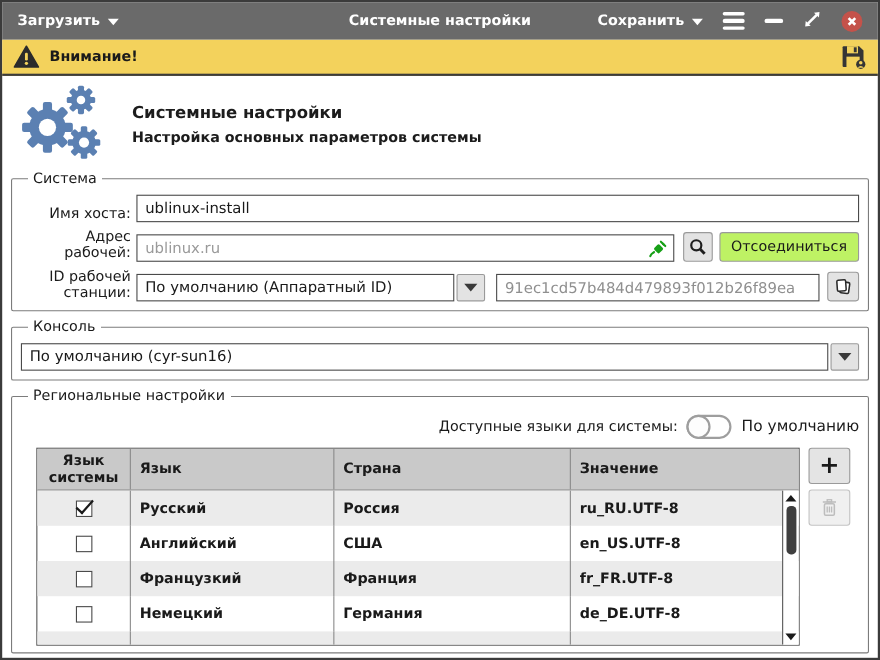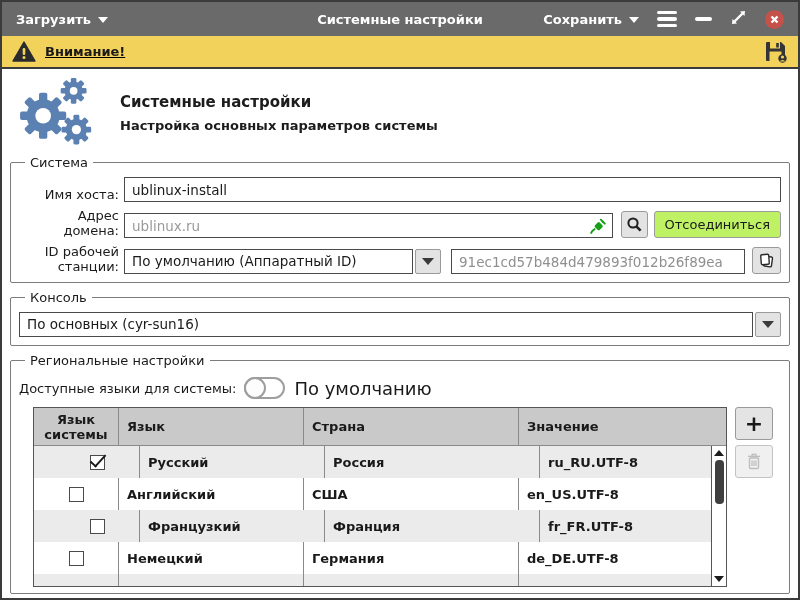--- a/index.html
+++ b/index.html
@@ -22,21 +22,21 @@
               font-size:13px; font-weight:bold; color:#fff; }
   .hamburger { display:flex; flex-direction:column; gap:3px; }
   .hamburger span { width:20px; height:3.5px; background:#fff; border-radius:2px; }
   .min-bar { width:17px; height:3.5px; background:#fff; border-radius:2px; }
   .close-btn { width:19px; height:19px; border-radius:50%; background:#c4524a;
                display:flex; align-items:center; justify-content:center; }
   .close-btn svg { display:block; }
 
   
   .alertbar { height:33px; background:#f3d25c; border-bottom:2px solid #3b3b3b;
-              display:flex; align-items:center; padding:0 10px; flex:0 0 auto;text-decoration:underline; }
+              display:flex; align-items:center; padding:0 10px; flex:0 0 auto; }
   .alert-text { font-size:13px; font-weight:bold; color:#1a1a1a; margin-left:9px; }
   .alert-save { margin-left:auto; display:flex; }
 
   
   .header { display:flex; align-items:center; padding:8px 10px 6px 12px; flex:0 0 auto; }
   .header-text { margin-left:20px; }
   .header-title { font-size:15px; font-weight:bold; color:#1c1c1c; margin-bottom:7px; }
   .header-sub   { font-size:13px; font-weight:bold; color:#1c1c1c; }
 
   
@@ -65,42 +65,42 @@
 
   .combo { display:flex; align-items:stretch; flex:0 0 auto; }
   .combo-field { border:1.5px solid #4a4a4a; background:#fff; font-size:13.5px; color:#1a1a1a;
                  padding:3px 7px 0 7px; height:25px; flex:1; white-space:nowrap; overflow:hidden; }
   .combo-btn { width:26px; margin-left:2px; border:1px solid #9a9a9a; border-radius:2px;
                background:#e3e3e3; display:flex; align-items:center; justify-content:center; }
   .combo-caret { width:0; height:0; border-left:6px solid transparent;
                  border-right:6px solid transparent; border-top:7px solid #3a3a3a; }
 
   
-  .toggle-row { display:flex; align-items:center; margin:4px 0 8px 0; }
+  .toggle-row { display:flex; align-items:center; margin:4px 0 8px 0;justify-content:flex-end; }
   .toggle-label { font-size:13px; color:#1a1a1a; margin-right:8px; }
   .toggle { width:41px; height:22px; border:2px solid #9e9e9e; border-radius:12px;
             background:#fff; position:relative; flex:0 0 auto; }
   .toggle-knob { position:absolute; left:-2px; top:-2px; width:22px; height:22px;
                  border:2px solid #9e9e9e; border-radius:50%; background:#fdfdfd; }
-  .toggle-state { font-size:18px; color:#1a1a1a; margin-left:9px; }
+  .toggle-state { font-size:14px; color:#1a1a1a; margin-left:9px; }
 
   .table-zone { display:flex; align-items:flex-start; margin:0 8px 0 14px; }
   .table { flex:1; border:1.5px solid #555; }
   .trow { display:flex; align-items:stretch; }
   .thead { background:#c9c9c9; height:38px; border-bottom:1px solid #8a8a8a; }
   .cell { font-size:13px; color:#1a1a1a; display:flex; align-items:center;
           padding:0 8px; overflow:hidden;font-weight:bold; }
   .cell + .cell { border-left:1px solid #8a8a8a; }
   .col-cb { width:84px; justify-content:center; text-align:center; padding:0 4px; }
   .col-lang { width:185px; }
   .col-country { width:215px; }
   .col-value { flex:1; padding-right:20px; }
   .tbody { position:relative; }
   .tbody .trow { height:32px; }
-  .trow.alt { background:#ebebeb;padding-left:21px; }
+  .trow.alt { background:#ebebeb; }
   .trow.fill { height:12px; background:#ebebeb; }
 
   .cb { width:15px; height:15px; border:1.6px solid #4a4a4a; background:#fff; position:relative; }
   .cb[data-checked="true"]::after { content:""; position:absolute; left:3px; top:-5px;
       width:6px; height:14px; border:solid #1a1a1a; border-width:0 2.2px 2.2px 0;
       transform:rotate(42deg); }
 
   .vscroll { position:absolute; top:0; right:0; bottom:0; width:15px; background:#fff;
              border-left:1.2px solid #555; display:flex; flex-direction:column; align-items:center; }
   .vs-arrow { width:0; height:0; border-left:5px solid transparent; border-right:5px solid transparent; margin:4px 0; }
@@ -233,21 +233,21 @@
     <legend>Система</legend>
 
     <div class="frow">
       <div class="flabel">Имя хоста:</div>
       <div class="input-wrap">
         <input class="ti" type="text" value="ublinux-install" style="">
       </div>
     </div>
 
     <div class="frow">
-      <div class="flabel">Адрес домена:</div>
+      <div class="flabel">Адрес рабочей:</div>
       <div class="input-wrap" style="flex:1; margin-right:8px;">
         <input class="ti" type="text" placeholder="ublinux.ru" style="">
         <span class="input-icon">
           <svg width="17" height="17" viewBox="0 0 17 17">
             <g stroke="#17a017" stroke-width="1.9" fill="none" stroke-linecap="round">
               <path d="M10.8 2.2 L13.4 4.8"></path>
               <path d="M13.8 5.2 L16 7.4" transform="translate(-1.2,-1.2)"></path>
               <path d="M4.6 11.6 C3.4 13 2.2 12.6 1.2 15.4"></path>
             </g>
             <rect x="5.4" y="5.4" width="6.6" height="6.6" rx="1.4" fill="#17a017" transform="rotate(45 8.7 8.7)"></rect>
@@ -280,21 +280,21 @@
           <rect x="3" y="2.5" width="8" height="10" rx="1.2" fill="#fff" stroke="#2a2a2a" stroke-width="1.4" transform="rotate(-4 7 7.5)"></rect>
         </svg>
       </button>
     </div>
   </fieldset>
 
   <fieldset>
     <legend>Консоль</legend>
     <div class="frow">
       <div class="combo" style="flex:1;">
-        <div class="combo-field">По основных (cyr-sun16)</div>
+        <div class="combo-field">По умолчанию (cyr-sun16)</div>
         <div class="combo-btn">
           <span class="combo-caret"></span>
         </div>
       </div>
     </div>
   </fieldset>
 
   <fieldset style="padding-bottom:6px;">
     <legend>Региональные настройки</legend>
 

